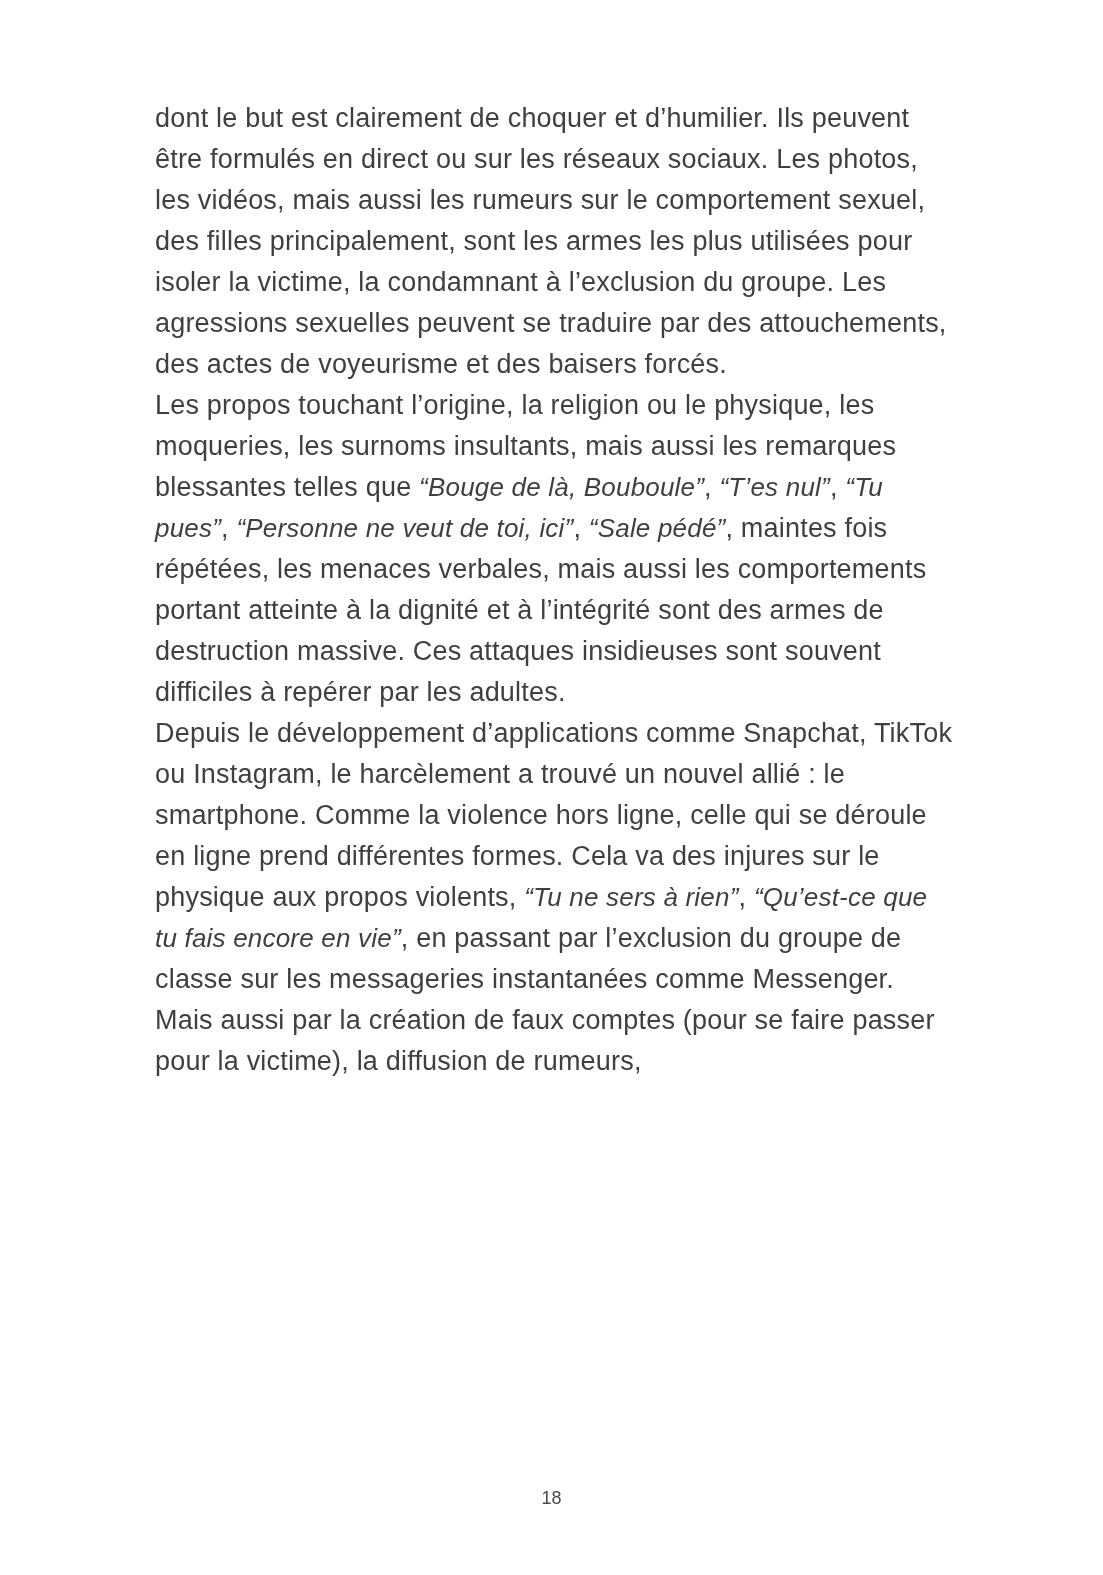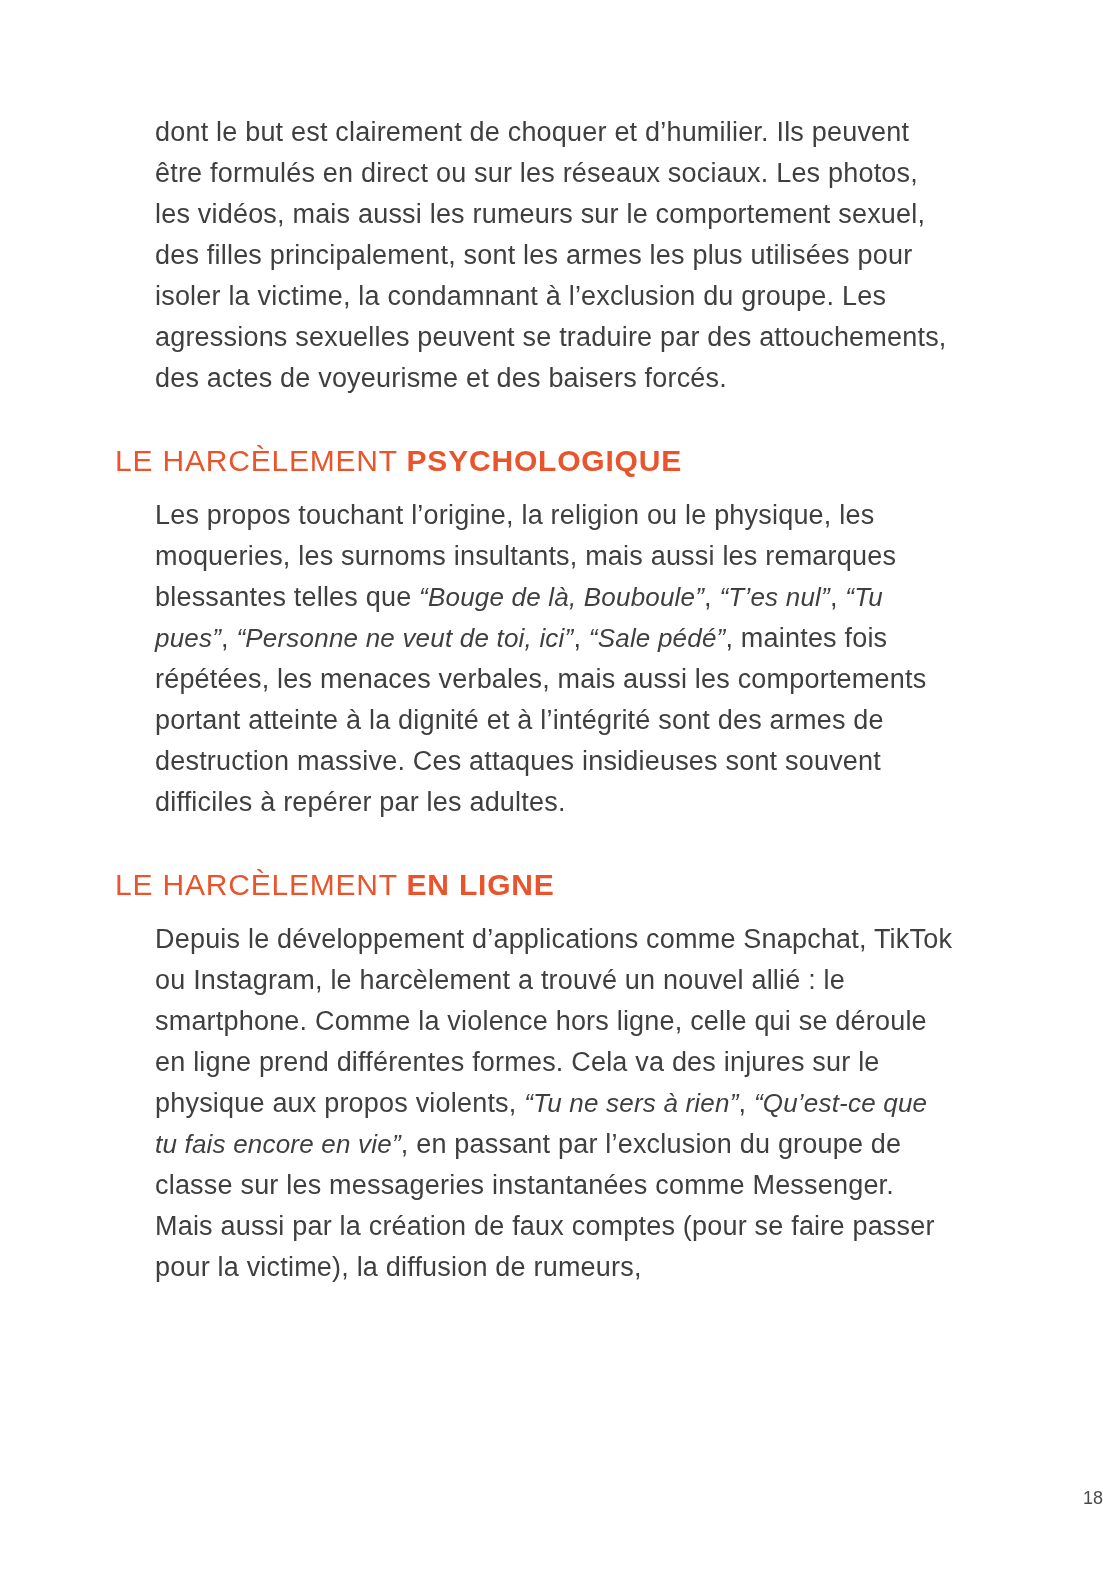--- a/index.html
+++ b/index.html
@@ -6,21 +6,21 @@
   body {
     width: 1103px;
     height: 1575px;
     background: #ffffff;
     font-family: "Liberation Sans", sans-serif;
     position: relative;
     overflow: hidden;
   }
   .content {
     position: absolute;
-    top: 112px;
+    top: 98px;
     left: 115px;
     width: 838px;
     color: #3f3f3f;
   }
   .body-text {
     margin: 0 0 0 40px;
     font-size: 27px;
     line-height: 41px;
     letter-spacing: 0.2px;
     text-align: left;
@@ -39,43 +39,37 @@
     letter-spacing: 0.8px;
   }
   .heading .heading-bold {
     font-weight: 800;
   }
   .page-number {
     position: absolute;
     bottom: 66px;
     left: 0;
     right: 0;
-    text-align: right;
+    text-align: center;
     font-size: 18px;
     color: #4a4a4a;
   }
 </style>
 </head>
 <body>
 
 <main class="page">
   <div class="content">
 
     <p class="body-text"><span>dont le but est clairement de choquer et d’humilier. Ils peuvent être formulés en direct ou sur les réseaux sociaux. Les photos, les vidéos, mais aussi les rumeurs sur le comportement sexuel, des filles principalement, sont les armes les plus utilisées pour isoler la victime, la condamnant à l’exclusion du groupe. Les agressions sexuelles peuvent se traduire par des attouchements, des actes de voyeurisme et des baisers forcés.</span></p>
 
     <section>
-      <h2 class="heading">
-        <span class="heading-light">LE HARCÈLEMENT </span><span class="heading-bold">PSYCHOLOGIQUE</span>
-      </h2>
       <p class="body-text"><span>Les propos touchant l’origine, la religion ou le physique, les moqueries, les surnoms insultants, mais aussi les remarques blessantes telles que </span><span class="q-italic">“Bouge de là, Bouboule”</span><span>, </span><span class="q-italic">“T’es nul”</span><span>, </span><span class="q-italic">“Tu pues”</span><span>, </span><span class="q-italic">“Personne ne veut de toi, ici”</span><span>, </span><span class="q-italic">“Sale pédé”</span><span>, maintes fois répétées, les menaces verbales, mais aussi les comportements portant atteinte à la dignité et à l’intégrité sont des armes de destruction massive. Ces attaques insidieuses sont souvent difficiles à repérer par les adultes.</span></p>
     </section>
 
     <section>
-      <h2 class="heading">
-        <span class="heading-light">LE HARCÈLEMENT </span><span class="heading-bold">EN LIGNE</span>
-      </h2>
       <p class="body-text"><span>Depuis le développement d’applications comme Snapchat, TikTok ou Instagram, le harcèlement a trouvé un nouvel allié : le smartphone. Comme la violence hors ligne, celle qui se déroule en ligne prend différentes formes. Cela va des injures sur le physique aux propos violents, </span><span class="q-italic">“Tu ne sers à rien”</span><span>, </span><span class="q-italic">“Qu’est-ce que tu fais encore en vie”</span><span>, en passant par l’exclusion du groupe de classe sur les messageries instantanées comme Messenger. Mais aussi par la création de faux comptes (pour se faire passer pour la victime), la diffusion de rumeurs,</span></p>
     </section>
 
   </div>
 
   <div class="page-number">18</div>
 </main>
 
 </body></html>

